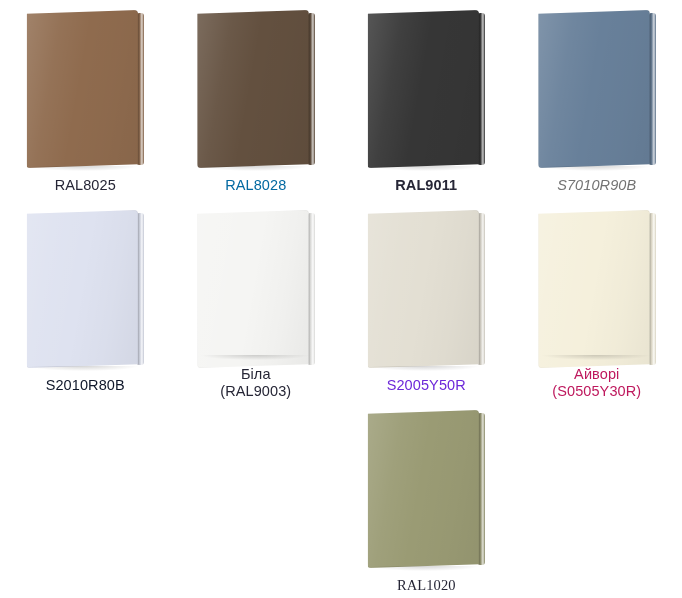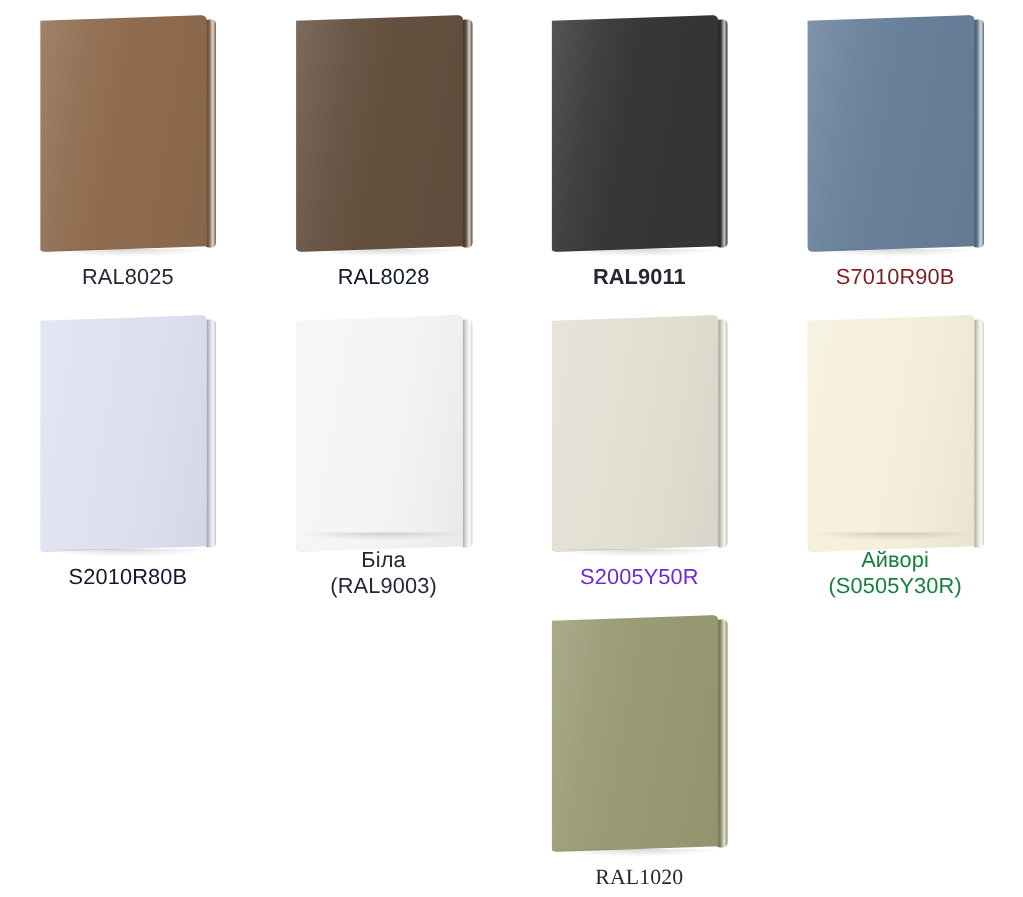--- a/index.html
+++ b/index.html
@@ -124,39 +124,39 @@
       </div>
       <div class="label" style="color: rgb(38, 38, 54);">RAL8025</div>
     </div>
     <div class="cell">
       <div class="panel-wrap">
         <div class="panel-side" style="background: linear-gradient(to right, rgb(61, 50, 39) 0%, rgb(87, 70, 55) 34%, rgb(211, 206, 201) 70%, rgb(87, 70, 55) 100%);"></div>
         <div class="panel-face" style="background: rgb(99, 80, 63);"></div>
         <div class="panel-sheen"></div>
         <div class="panel-shadow"></div>
       </div>
-      <div class="label" style="color: #0f172a;">RAL8028</div>
+      <div class="label" style="color: #0369a1;">RAL8028</div>
     </div>
     <div class="cell">
       <div class="panel-wrap">
         <div class="panel-side" style="background: linear-gradient(to right, rgb(33, 33, 33) 0%, rgb(48, 48, 48) 34%, rgb(199, 199, 199) 70%, rgb(48, 48, 48) 100%);"></div>
         <div class="panel-face" style="background: rgb(54, 54, 54);"></div>
         <div class="panel-sheen"></div>
         <div class="panel-shadow"></div>
       </div>
       <div class="label" style="color: rgb(38, 38, 54); font-weight: bold;">RAL9011</div>
     </div>
     <div class="cell">
       <div class="panel-wrap">
         <div class="panel-side" style="background: linear-gradient(to right, rgb(64, 79, 95) 0%, rgb(92, 113, 136) 34%, rgb(213, 219, 227) 70%, rgb(92, 113, 136) 100%);"></div>
         <div class="panel-face" style="background: rgb(104, 128, 154);"></div>
         <div class="panel-sheen"></div>
         <div class="panel-shadow"></div>
       </div>
-      <div class="label" style="color: #7f1d1d;">S7010R90B</div>
+      <div class="label" style="color: #737373; font-style: italic;">S7010R90B</div>
     </div>
     <div class="cell">
       <div class="panel-wrap">
         <div class="panel-side" style="background: linear-gradient(to right, rgb(138, 140, 149) 0%, rgb(195, 199, 211) 34%, rgb(246, 247, 251) 70%, rgb(195, 199, 211) 100%);"></div>
         <div class="panel-face" style="background: rgb(222, 226, 240);"></div>
         <div class="panel-sheen"></div>
         <div class="panel-shadow"></div>
       </div>
       <div class="label" style="color: #0f172a;">S2010R80B</div>
     </div>
@@ -179,21 +179,21 @@
       </div>
       <div class="label" style="color: #6d28d9;">S2005Y50R</div>
     </div>
     <div class="cell">
       <div class="panel-wrap">
         <div class="panel-side" style="background: linear-gradient(to right, rgb(152, 149, 136) 0%, rgb(216, 211, 194) 34%, rgb(252, 251, 245) 70%, rgb(216, 211, 194) 100%);"></div>
         <div class="panel-face" style="background: rgb(245, 240, 220);"></div>
         <div class="panel-sheen"></div>
         <div class="panel-shadow"></div>
       </div>
-      <div class="label" style="color: #15803d;">Айворі
+      <div class="label" style="color: #be185d;">Айворі
 (S0505Y30R)</div>
     </div>
     <div class="cell empty"></div>
     <div class="cell empty"></div>
     <div class="cell">
       <div class="panel-wrap">
         <div class="panel-side" style="background: linear-gradient(to right, rgb(95, 96, 72) 0%, rgb(136, 136, 102) 34%, rgb(227, 227, 216) 70%, rgb(136, 136, 102) 100%);"></div>
         <div class="panel-face" style="background: rgb(154, 155, 116);"></div>
         <div class="panel-sheen"></div>
         <div class="panel-shadow"></div>

